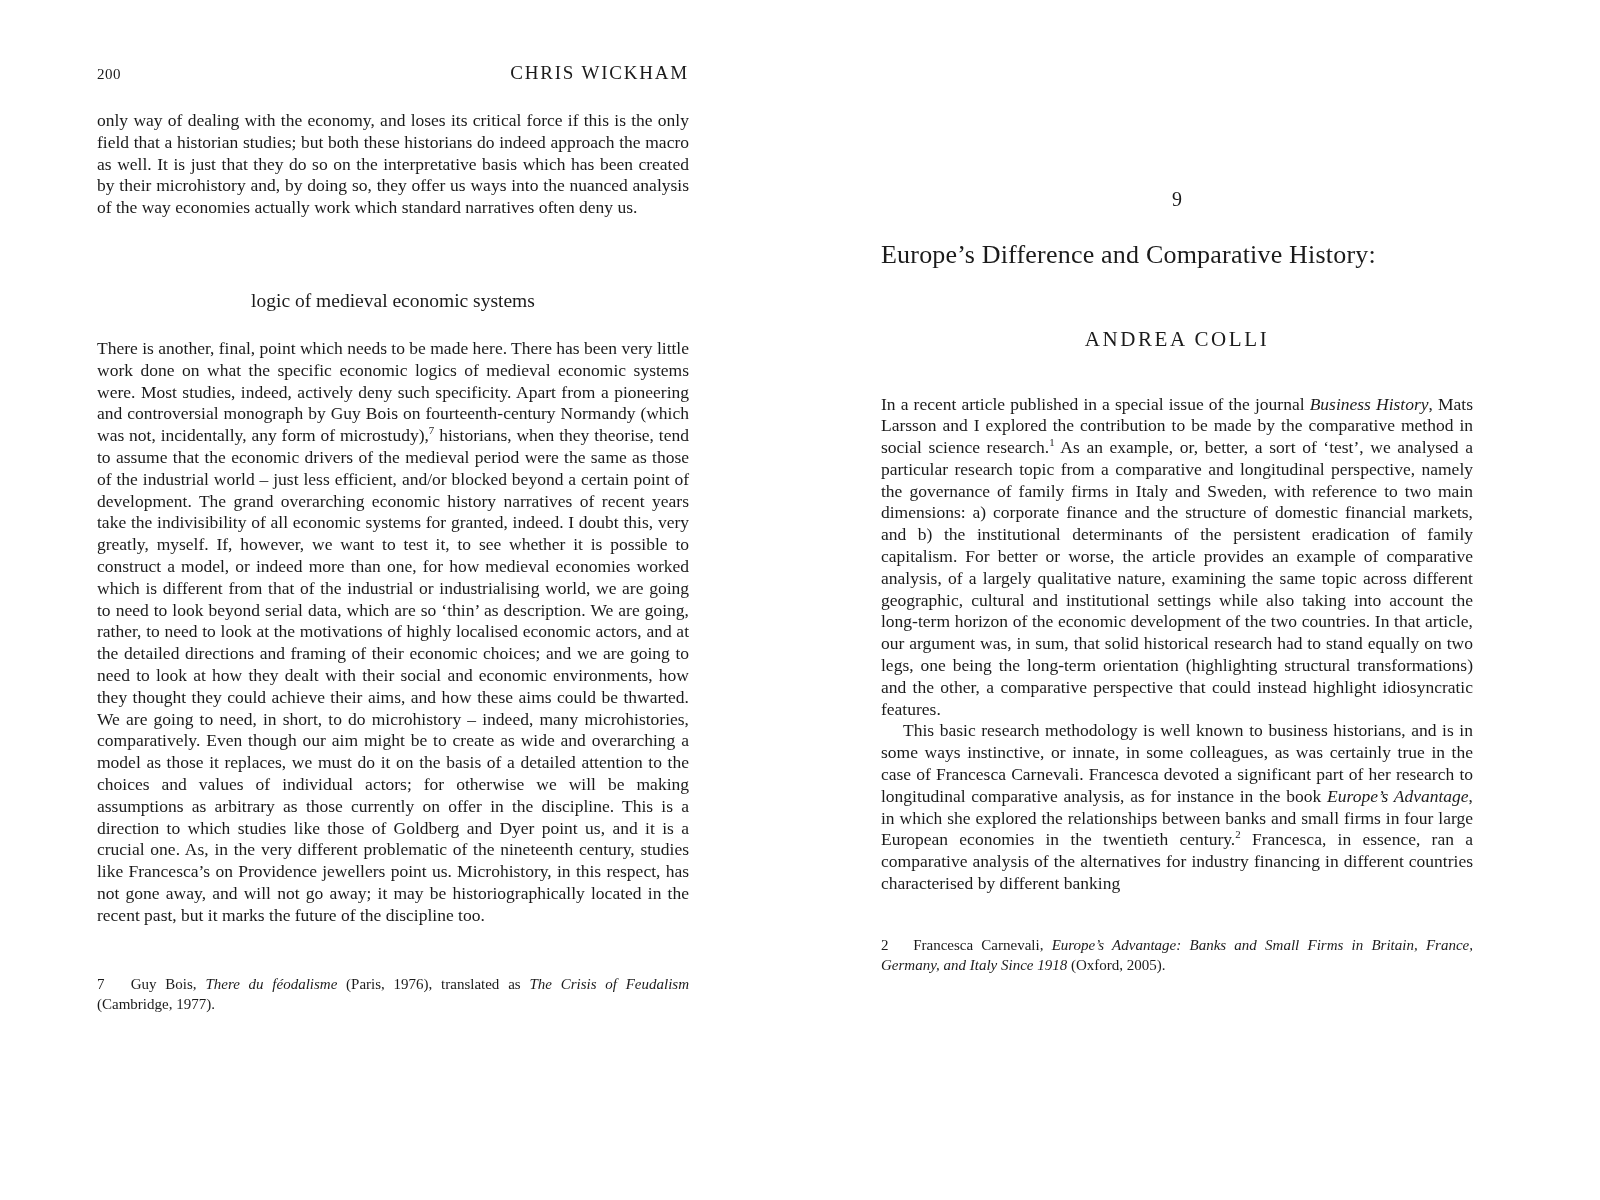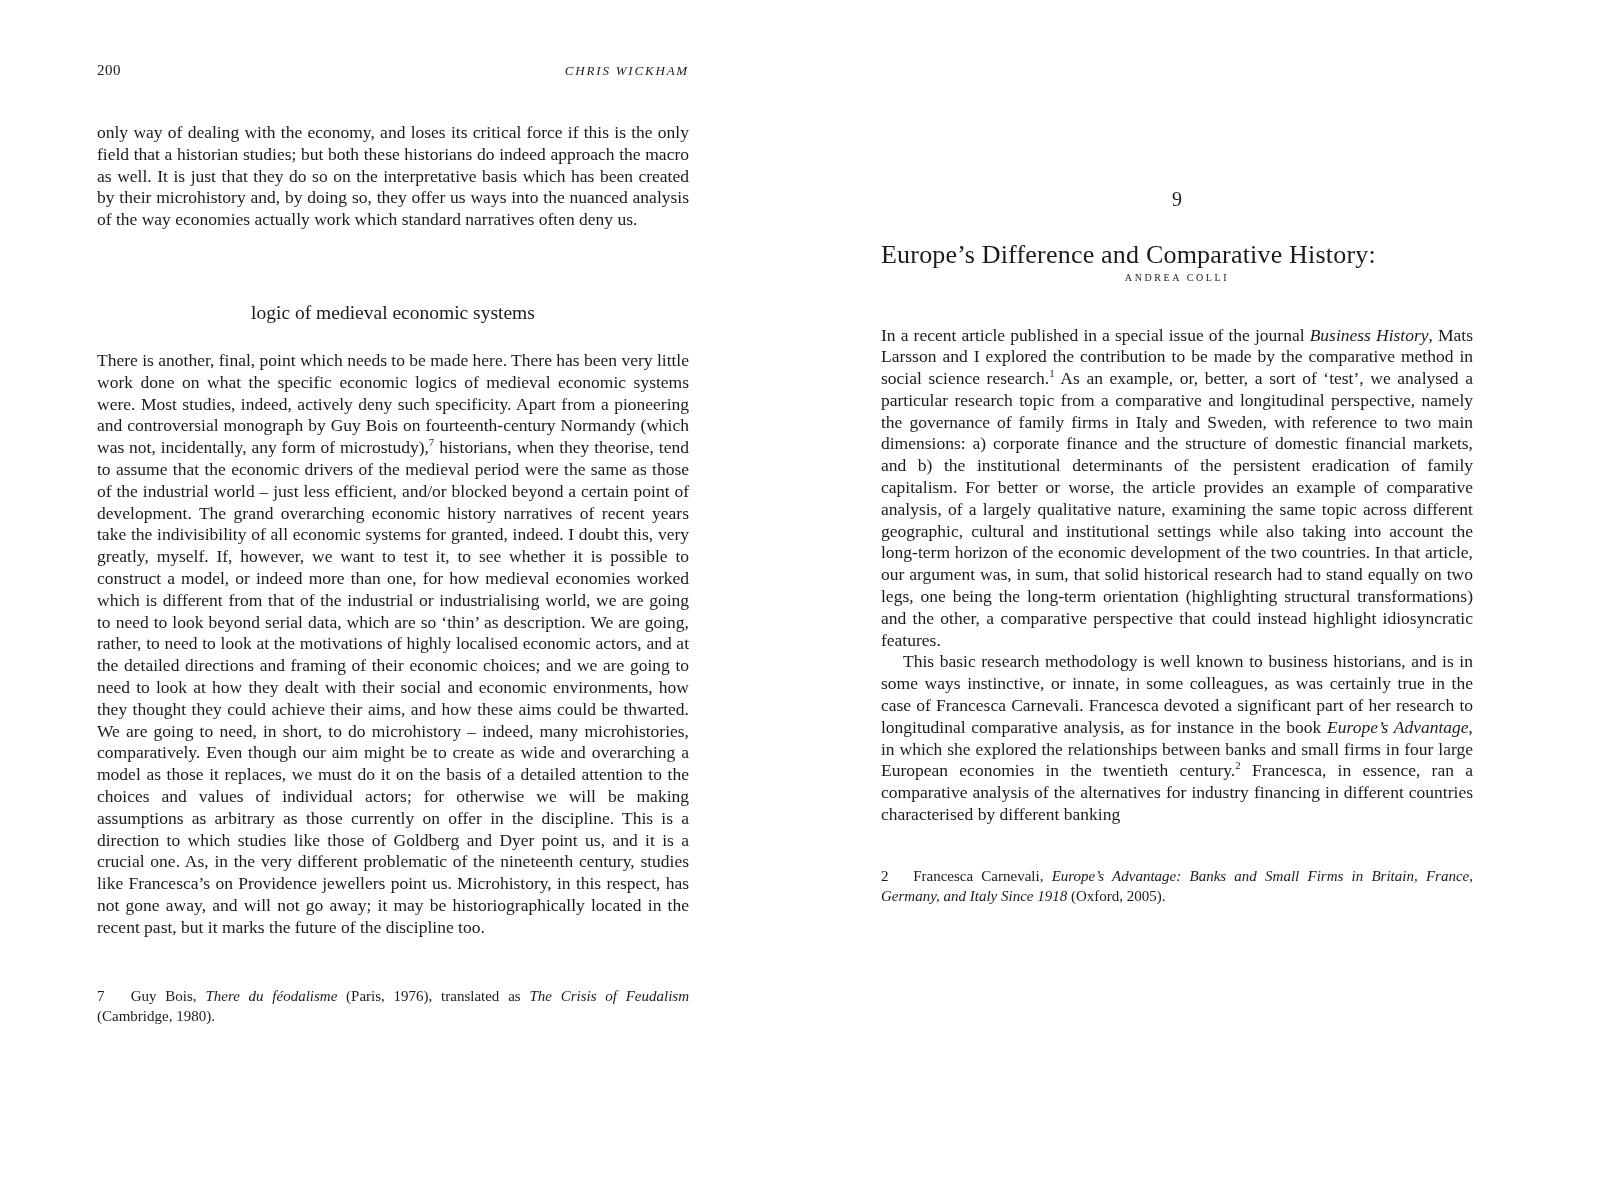--- a/index.html
+++ b/index.html
@@ -29,33 +29,32 @@
     justify-content: space-between;
     align-items: baseline;
     height: 18px;
   }
   .pagenum {
     font-size: 15px;
     letter-spacing: 0.5px;
     text-align: right;
   }
   .runhead-title {
-    font-size: 13px;
+    font-size: 19px;
     letter-spacing: 1.8px;
-    font-style: italic;
   }
 
   
   .body-par {
     font-size: 17.5px;
     line-height: 21.8px;
     text-align: justify;
     margin: 0;
   }
-  .par-first { margin-top: 42px; }
+  .par-first { margin-top: 30px; }
   .par-after-heading { margin-top: 23px; }
   .indent { text-indent: 22px; }
 
   sup {
     font-size: 0.62em;
     line-height: 0;
     vertical-align: super;
   }
 
   
@@ -76,22 +75,23 @@
   }
   .chapter-title {
     margin: 28px 0 0 0;
     font-weight: normal;
     text-align: left;
     font-size: 26px;
     line-height: 33.5px;
     letter-spacing: 0.2px;
   }
   .chapter-author {
+    margin-top: 55px;
     text-align: center;
-    font-size: 10px;
+    font-size: 21px;
     letter-spacing: 2.6px;
   }
   .par-chapter-open { margin-top: 42px; }
 
   
   .footnotes {
     text-align: justify;
   }
   .footnotes-left  { margin-top: 47px; }
   .footnotes-right { margin-top: 40px; }
@@ -116,21 +116,21 @@
     <p class="body-par par-first">only way of dealing with the economy, and loses its critical force if this is the only field that a historian studies; but both these historians do indeed approach the macro as well. It is just that they do so on the interpretative basis which has been created by their microhistory and, by doing so, they offer us ways into the nuanced analysis of the way economies actually work which standard narratives often deny us.</p>
 
     <h2 class="sect-heading">
       <br>
       <span>logic of medieval economic systems</span>
     </h2>
 
     <p class="body-par par-after-heading"><span>There is another, final, point which needs to be made here. There has been very little work done on what the specific economic logics of medieval economic systems were. Most studies, indeed, actively deny such specificity. Apart from a pioneering and controversial monograph by Guy Bois on fourteenth-century Normandy (which was not, incidentally, any form of microstudy),</span><sup>7</sup><span> historians, when they theorise, tend to assume that the economic drivers of the medieval period were the same as those of the industrial world – just less efficient, and/or blocked beyond a certain point of development. The grand overarching economic history narratives of recent years take the indivisibility of all economic systems for granted, indeed. I doubt this, very greatly, myself. If, however, we want to test it, to see whether it is possible to construct a model, or indeed more than one, for how medieval economies worked which is different from that of the industrial or industrialising world, we are going to need to look beyond serial data, which are so ‘thin’ as description. We are going, rather, to need to look at the motivations of highly localised economic actors, and at the detailed directions and framing of their economic choices; and we are going to need to look at how they dealt with their social and economic environments, how they thought they could achieve their aims, and how these aims could be thwarted. We are going to need, in short, to do microhistory – indeed, many microhistories, comparatively. Even though our aim might be to create as wide and overarching a model as those it replaces, we must do it on the basis of a detailed attention to the choices and values of individual actors; for otherwise we will be making assumptions as arbitrary as those currently on offer in the discipline. This is a direction to which studies like those of Goldberg and Dyer point us, and it is a crucial one. As, in the very different problematic of the nineteenth century, studies like Francesca’s on Providence jewellers point us. Microhistory, in this respect, has not gone away, and will not go away; it may be historiographically located in the recent past, but it marks the future of the discipline too.</span></p>
 
     <div class="footnotes footnotes-left">
-      <p class="footnote"><span>7&nbsp;&nbsp;&nbsp;Guy Bois, </span><i>There du féodalisme</i><span> (Paris, 1976), translated as </span><i>The Crisis of Feudalism</i><span> (Cambridge, 1980).</span></p>
+      <p class="footnote"><span>7&nbsp;&nbsp;&nbsp;Guy Bois, </span><i>There du féodalisme</i><span> (Paris, 1976), translated as </span><i>The Crisis of Feudalism</i><span> (Cambridge, 1977).</span></p>
     </div>
 
   </div>
 
   <div class="page page-right">
 
     <div class="chapter-num">9</div>
 
     <h1 class="chapter-title">
       <span>Europe’s Difference and Comparative History:</span><br>

